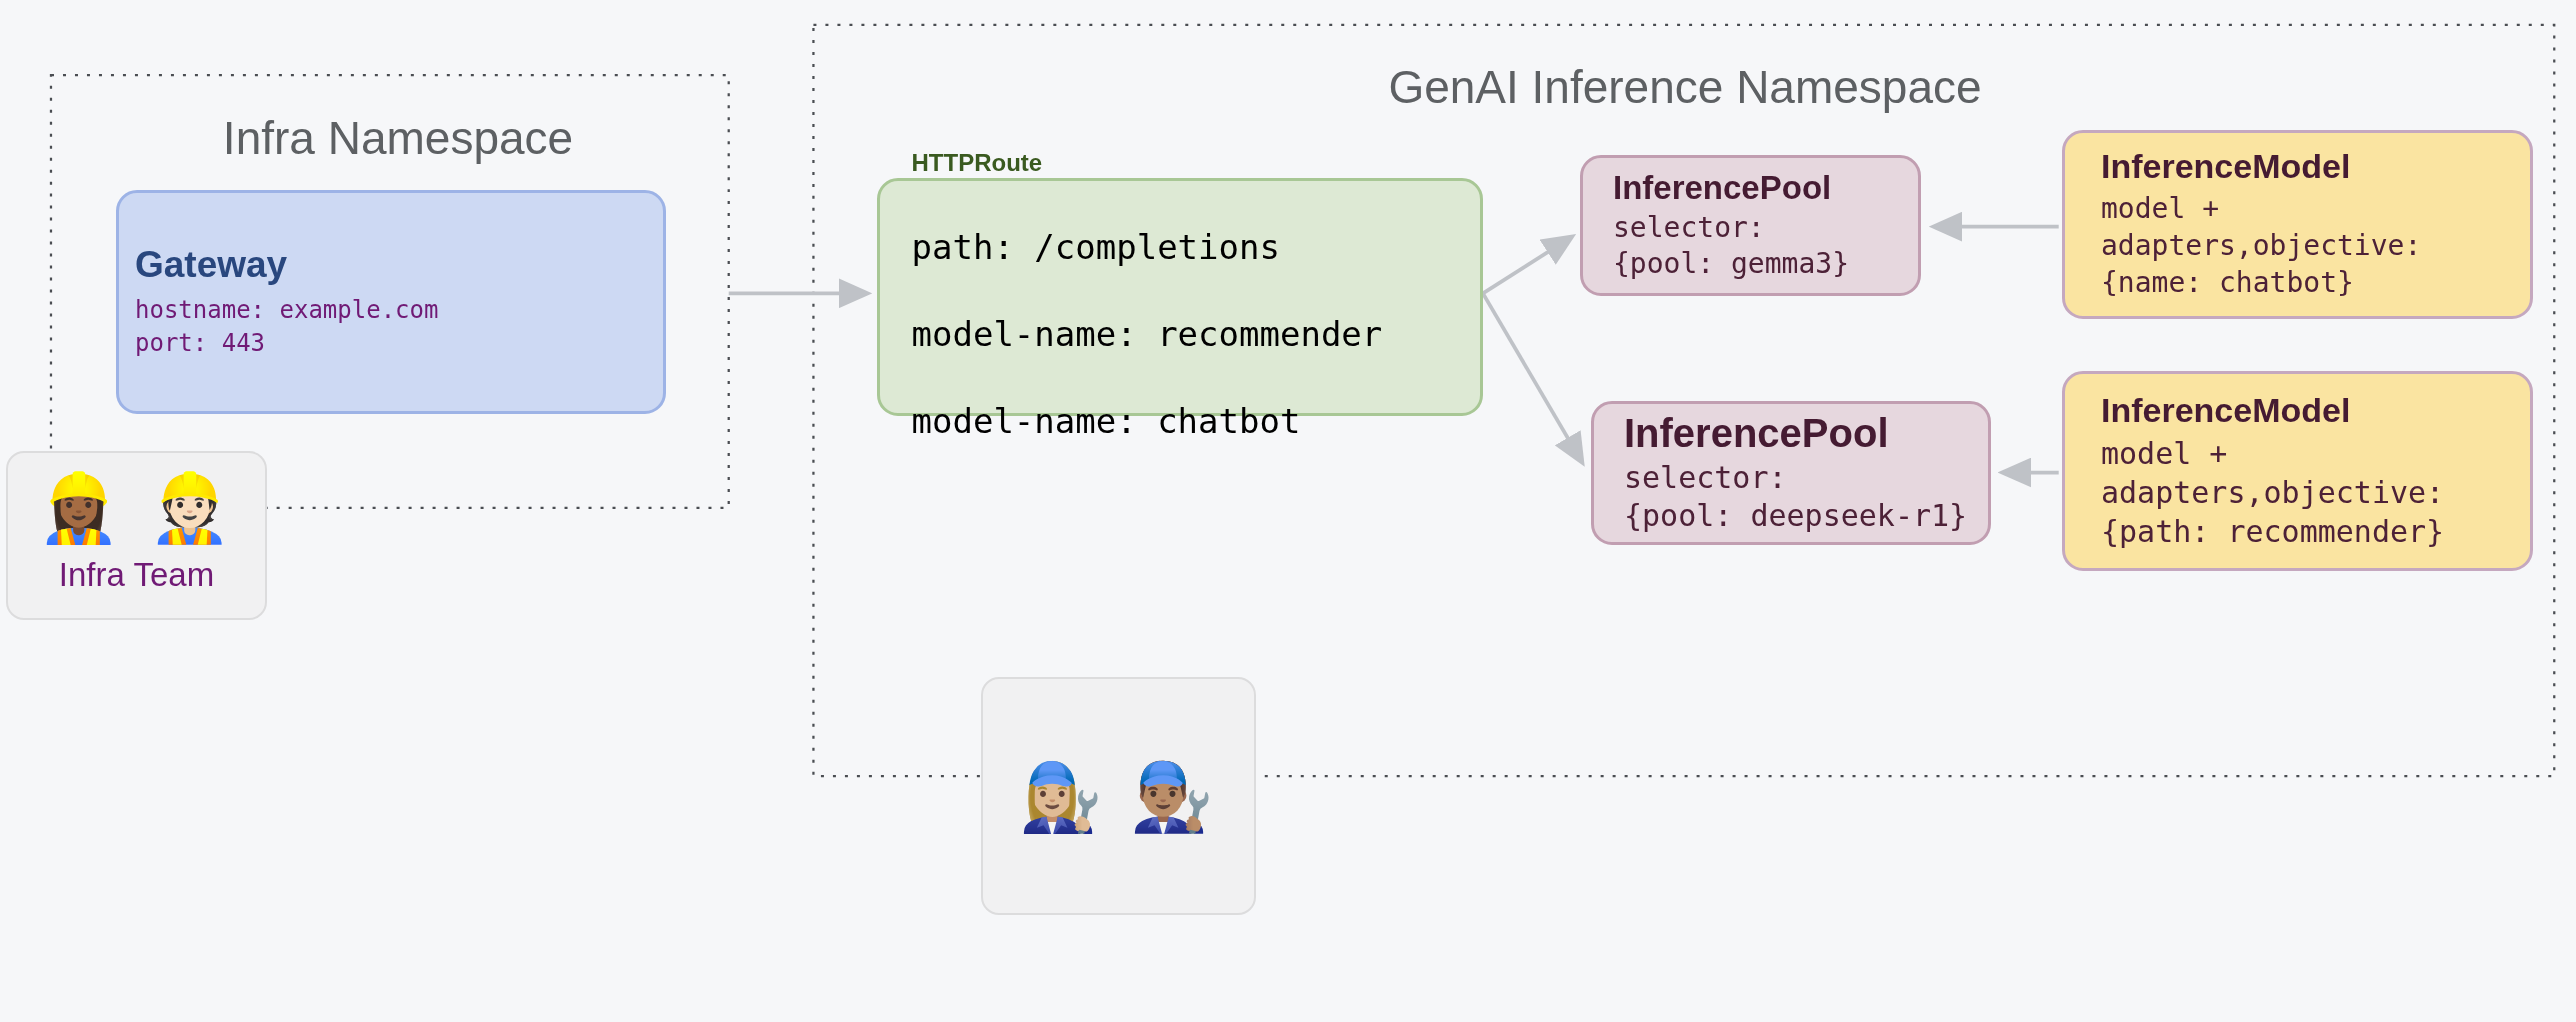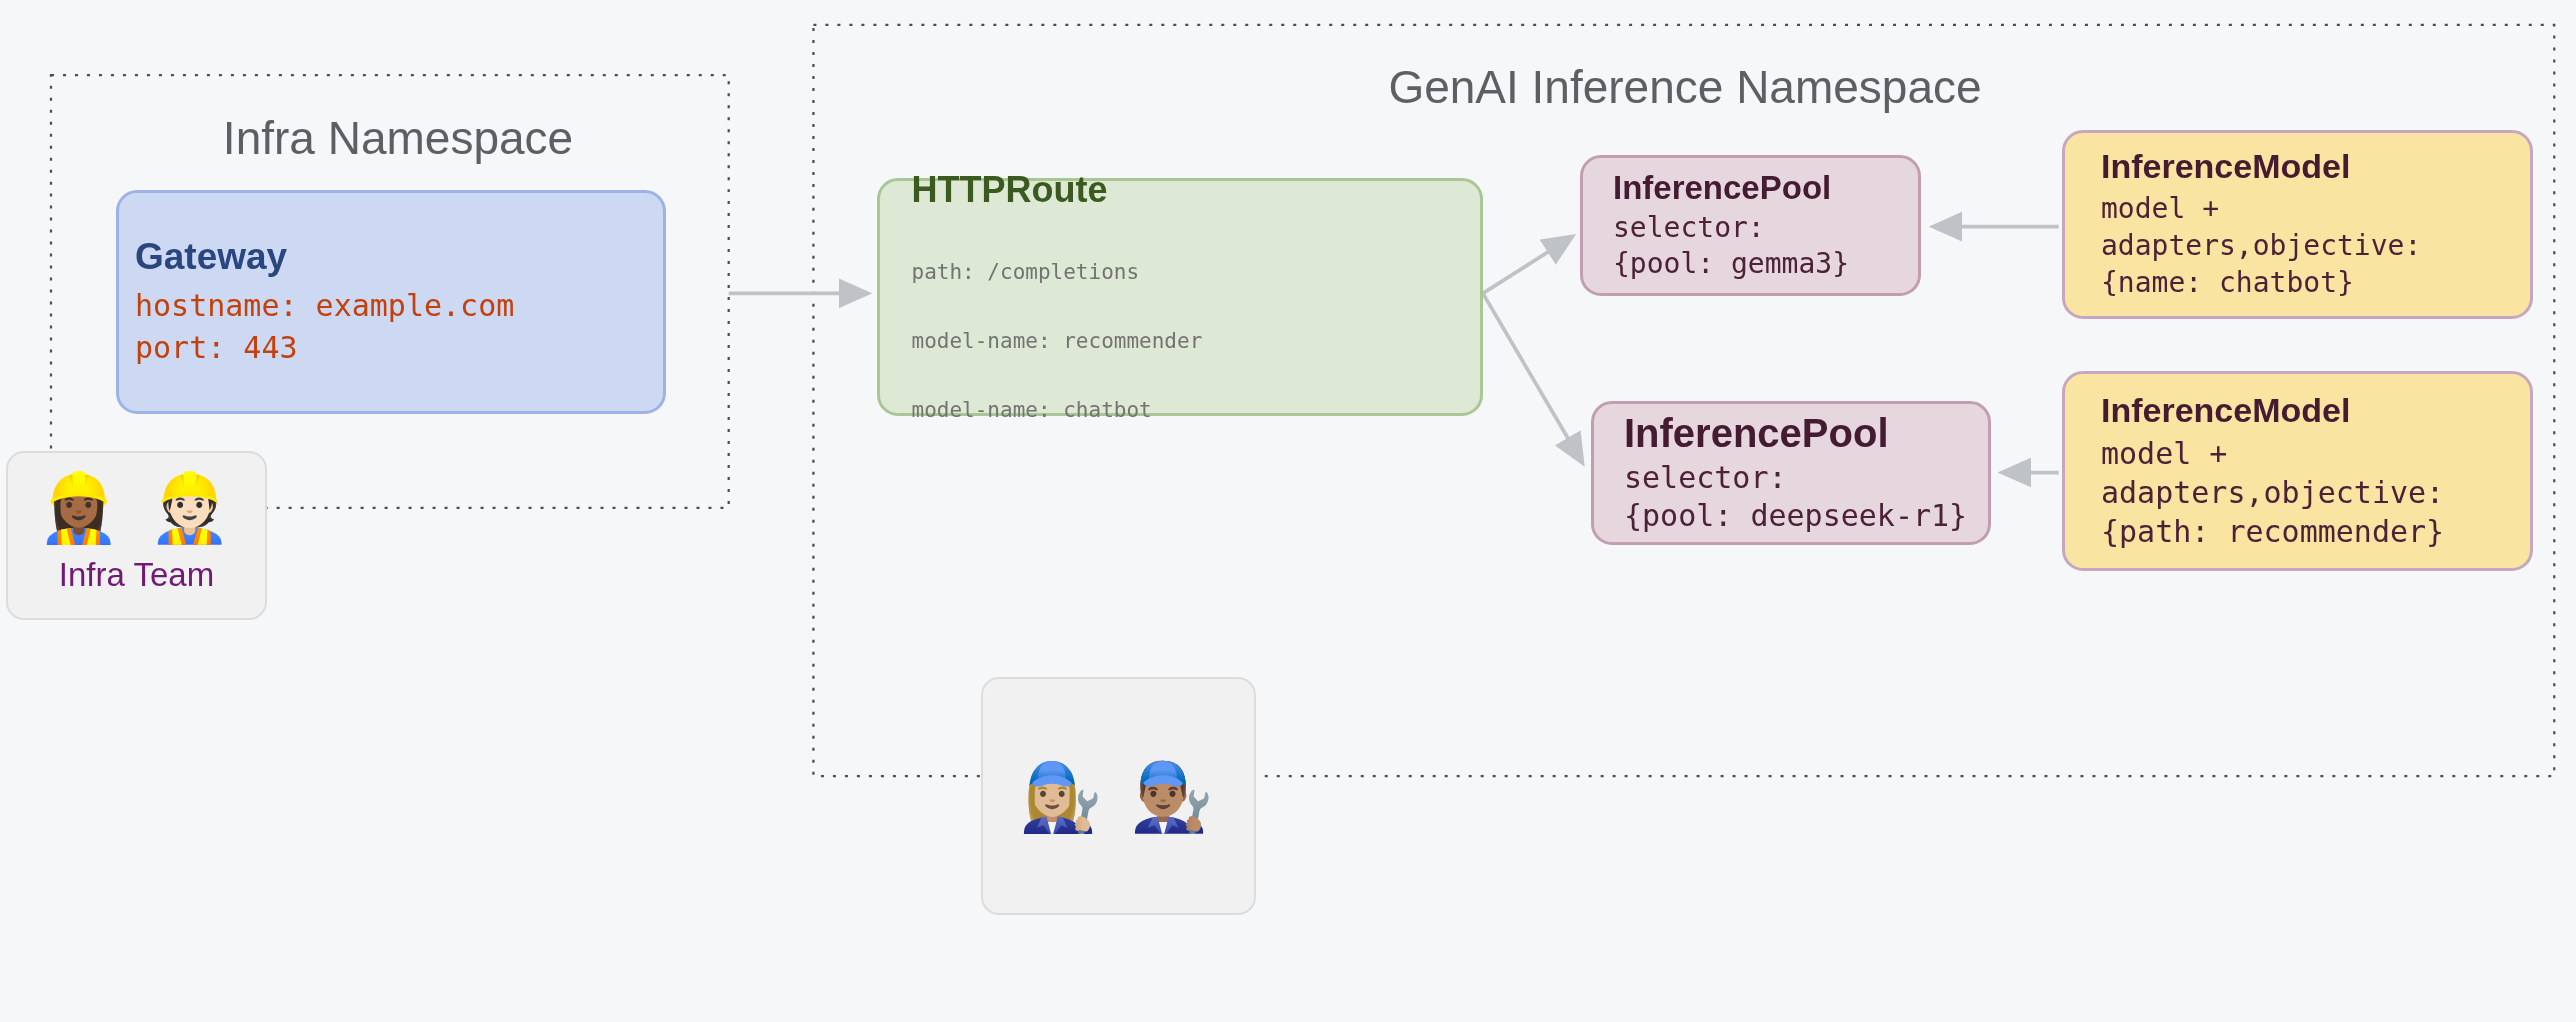--- a/index.html
+++ b/index.html
@@ -11,25 +11,25 @@
   .ns-title{position:absolute;z-index:2;font-size:46px;color:#5d6063;white-space:nowrap;transform:translateX(-50%);}
   #infra-ns-title{left:398px;top:111px;}
   #genai-ns-title{left:1685px;top:60px;}
 
   .node{position:absolute;z-index:3;box-sizing:border-box;border-radius:21px;display:flex;flex-direction:column;justify-content:center;}
   .node .title{font-weight:bold;margin-bottom:7.5px;white-space:nowrap;}
   .mono{font-family:"DejaVu Sans Mono","Liberation Mono",monospace;white-space:nowrap;line-height:1.38;}
 
   #gateway{left:116px;top:190px;width:550px;height:224px;background:#cdd9f3;border:3px solid #9db3e6;padding-left:16px;}
   #gateway .title{font-size:37px;color:#29477e;}
-  #gateway .mono{font-size:30px;color:#c2410c;}
+  #gateway .mono{font-size:24px;color:#701a75;}
 
   #httproute{left:877px;top:178px;width:606px;height:238px;background:#dde9d4;border:3px solid #a8c795;padding-left:31.5px;}
-  #httproute .title{font-size:36px;color:#3a5a20;}
-  #httproute .mono{font-size:21px;color:#737373;margin-top:40px;}
+  #httproute .title{font-size:24px;color:#3a5a20;}
+  #httproute .mono{font-size:34px;color:#000000;margin-top:40px;}
 
   #pool1{left:1580px;top:155px;width:341px;height:141px;background:#e6d7de;border:3px solid #c19eb1;padding-left:30px;}
   #pool1 .title{font-size:33px;color:#451b32;margin-bottom:3px;}
   #pool1 .mono{font-size:28px;color:#4d2137;line-height:1.3;}
 
   #model1{left:2062px;top:130px;width:471px;height:189px;background:#fae4a1;border:3px solid #c5a8bf;padding-left:36px;}
   #model1 .title{font-size:34px;color:#451b32;margin-bottom:4.5px;}
   #model1 .mono{font-size:28px;color:#4d2137;line-height:1.32;}
 
   #pool2{left:1591px;top:401px;width:400px;height:144px;background:#e6d7de;border:3px solid #c19eb1;padding-left:30px;}

